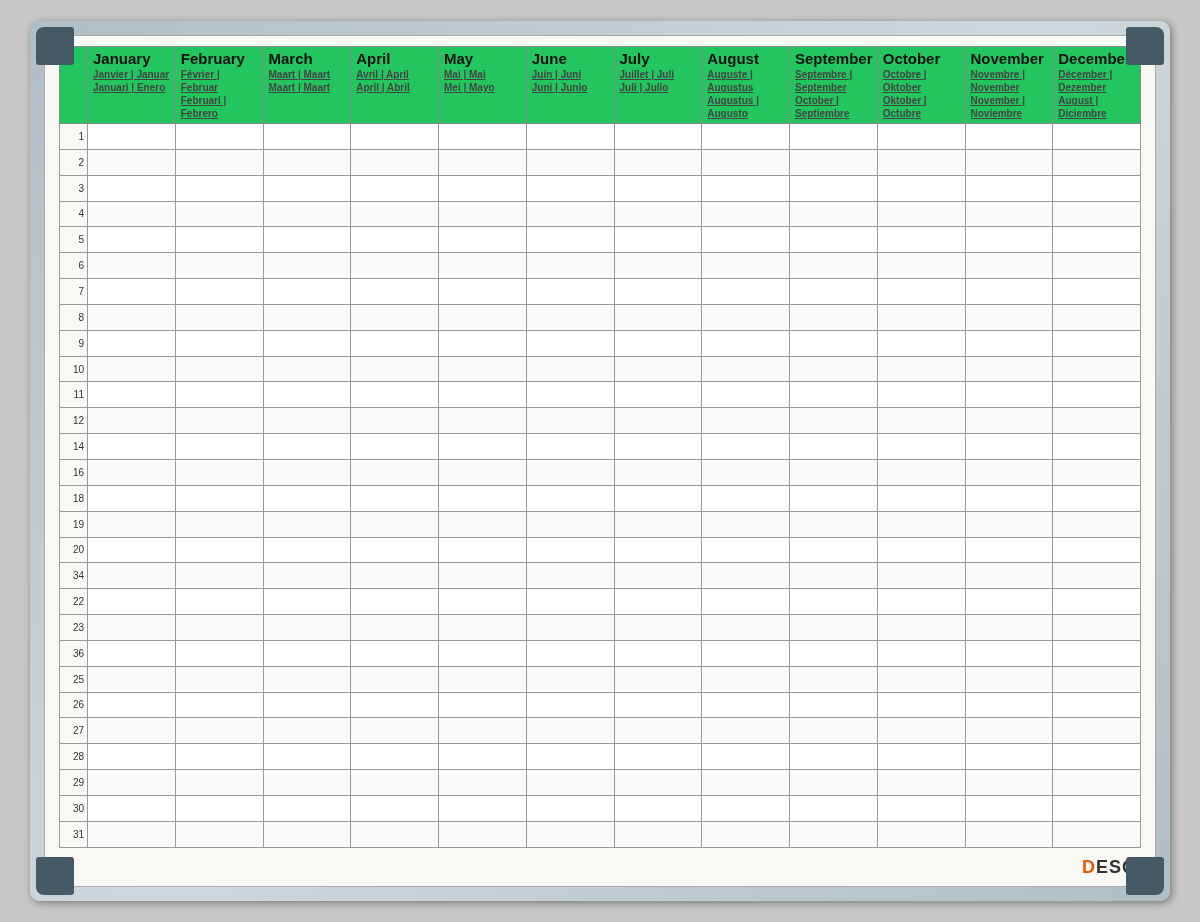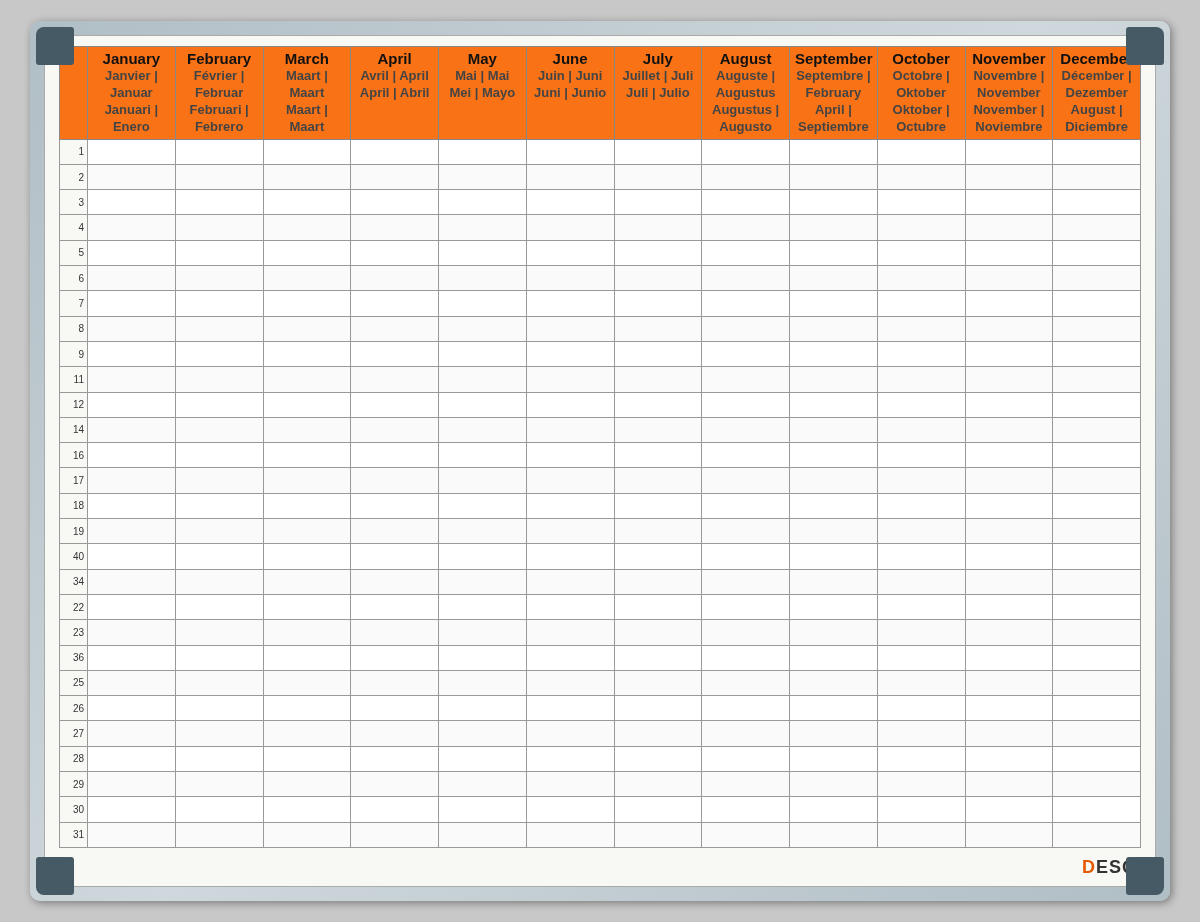--- a/index.html
+++ b/index.html
@@ -71,45 +71,46 @@
       width: 100%;
       height: calc(100% - 10px);
       border-collapse: collapse;
       table-layout: fixed;
     }
 
     th {
       border: 1px solid #888;
       padding: 2px 4px;
       vertical-align: top;
-      text-align: center;
-      background: #f97316;
+      text-align: left;
+      background: #22c55e;
     }
 
     .day-num-col {
       width: 28px;
     }
 
     th.month-header {
       padding: 3px 5px;
     }
 
     .month-name {
       font-size: 15px;
       font-weight: bold;
       color: #111;
       display: block;
       line-height: 1.2;
     }
 
     .month-sub {
-      font-size: 13px;
+      font-size: 10px;
       color: #444;
       line-height: 1.3;
       display: block;
+      text-decoration: underline;
     }
 
     td {
       border: 1px solid #999;
       padding: 0;
     }
 
     td.day-num {
       text-align: right;
       padding-right: 3px;
@@ -178,22 +179,22 @@
                 <span class="month-sub">Juillet | Juli</span>
                 <span class="month-sub">Juli | Julio</span>
               </th>
               <th class="month-header">
                 <span class="month-name">August</span>
                 <span class="month-sub">Auguste | Augustus</span>
                 <span class="month-sub">Augustus | Augusto</span>
               </th>
               <th class="month-header">
                 <span class="month-name">September</span>
-                <span class="month-sub">Septembre | February</span>
-                <span class="month-sub">April | Septiembre</span>
+                <span class="month-sub">Septembre | September</span>
+                <span class="month-sub">October | Septiembre</span>
               </th>
               <th class="month-header">
                 <span class="month-name">October</span>
                 <span class="month-sub">Octobre | Oktober</span>
                 <span class="month-sub">Oktober | Octubre</span>
               </th>
               <th class="month-header">
                 <span class="month-name">November</span>
                 <span class="month-sub">Novembre | November</span>
                 <span class="month-sub">November | Noviembre</span>
@@ -336,20 +337,35 @@
               <td class="day-cell"></td>
               <td class="day-cell"></td>
               <td class="day-cell"></td>
               <td class="day-cell"></td>
               <td class="day-cell"></td>
               <td class="day-cell"></td>
               <td class="day-cell"></td>
               <td class="day-cell"></td>
             </tr>
             <tr>
+              <td class="day-num">10</td>
+              <td class="day-cell"></td>
+              <td class="day-cell"></td>
+              <td class="day-cell"></td>
+              <td class="day-cell"></td>
+              <td class="day-cell"></td>
+              <td class="day-cell"></td>
+              <td class="day-cell"></td>
+              <td class="day-cell"></td>
+              <td class="day-cell"></td>
+              <td class="day-cell"></td>
+              <td class="day-cell"></td>
+              <td class="day-cell"></td>
+            </tr>
+            <tr>
               <td class="day-num">11</td>
               <td class="day-cell"></td>
               <td class="day-cell"></td>
               <td class="day-cell"></td>
               <td class="day-cell"></td>
               <td class="day-cell"></td>
               <td class="day-cell"></td>
               <td class="day-cell"></td>
               <td class="day-cell"></td>
               <td class="day-cell"></td>
@@ -396,35 +412,20 @@
               <td class="day-cell"></td>
               <td class="day-cell"></td>
               <td class="day-cell"></td>
               <td class="day-cell"></td>
               <td class="day-cell"></td>
               <td class="day-cell"></td>
               <td class="day-cell"></td>
               <td class="day-cell"></td>
             </tr>
             <tr>
-              <td class="day-num">17</td>
-              <td class="day-cell"></td>
-              <td class="day-cell"></td>
-              <td class="day-cell"></td>
-              <td class="day-cell"></td>
-              <td class="day-cell"></td>
-              <td class="day-cell"></td>
-              <td class="day-cell"></td>
-              <td class="day-cell"></td>
-              <td class="day-cell"></td>
-              <td class="day-cell"></td>
-              <td class="day-cell"></td>
-              <td class="day-cell"></td>
-            </tr>
-            <tr>
               <td class="day-num">18</td>
               <td class="day-cell"></td>
               <td class="day-cell"></td>
               <td class="day-cell"></td>
               <td class="day-cell"></td>
               <td class="day-cell"></td>
               <td class="day-cell"></td>
               <td class="day-cell"></td>
               <td class="day-cell"></td>
               <td class="day-cell"></td>
@@ -441,21 +442,21 @@
               <td class="day-cell"></td>
               <td class="day-cell"></td>
               <td class="day-cell"></td>
               <td class="day-cell"></td>
               <td class="day-cell"></td>
               <td class="day-cell"></td>
               <td class="day-cell"></td>
               <td class="day-cell"></td>
             </tr>
             <tr>
-              <td class="day-num">40</td>
+              <td class="day-num">20</td>
               <td class="day-cell"></td>
               <td class="day-cell"></td>
               <td class="day-cell"></td>
               <td class="day-cell"></td>
               <td class="day-cell"></td>
               <td class="day-cell"></td>
               <td class="day-cell"></td>
               <td class="day-cell"></td>
               <td class="day-cell"></td>
               <td class="day-cell"></td>

